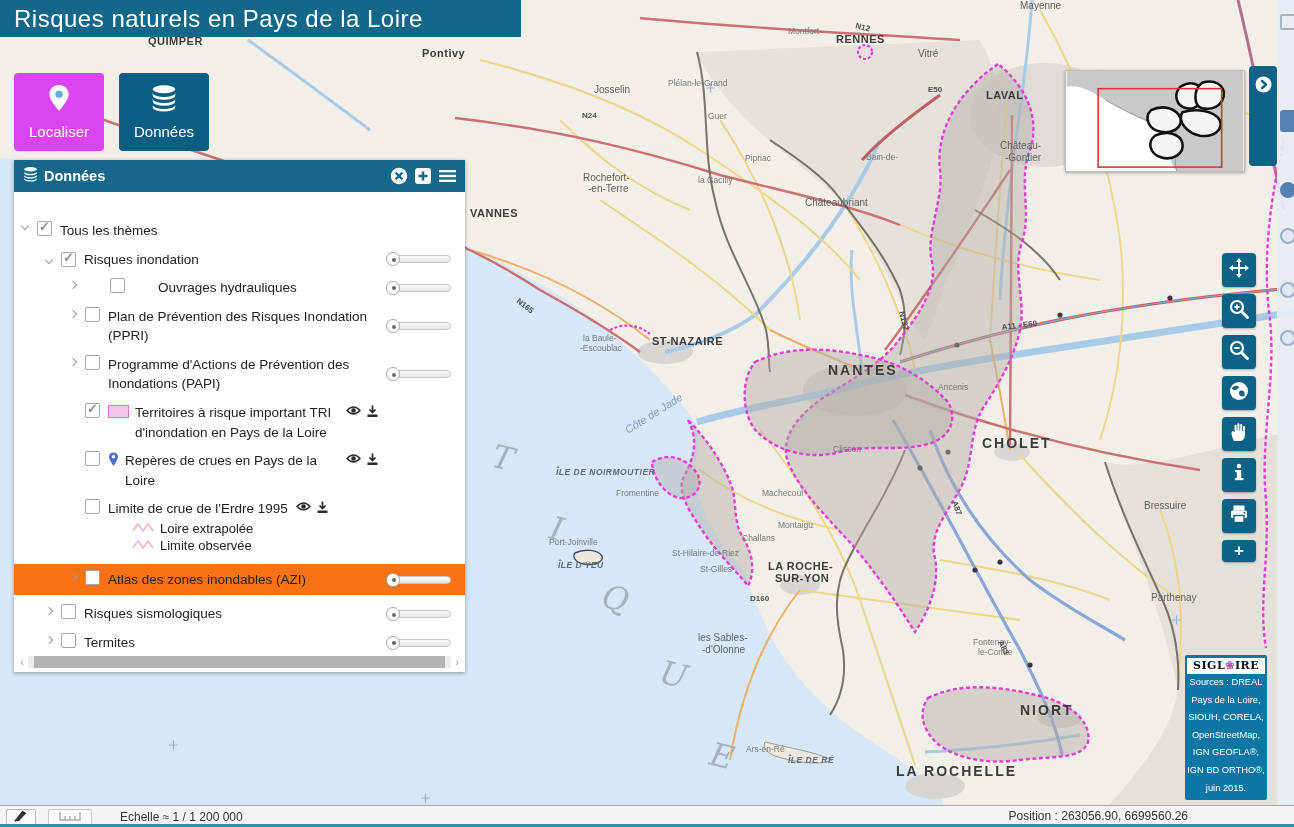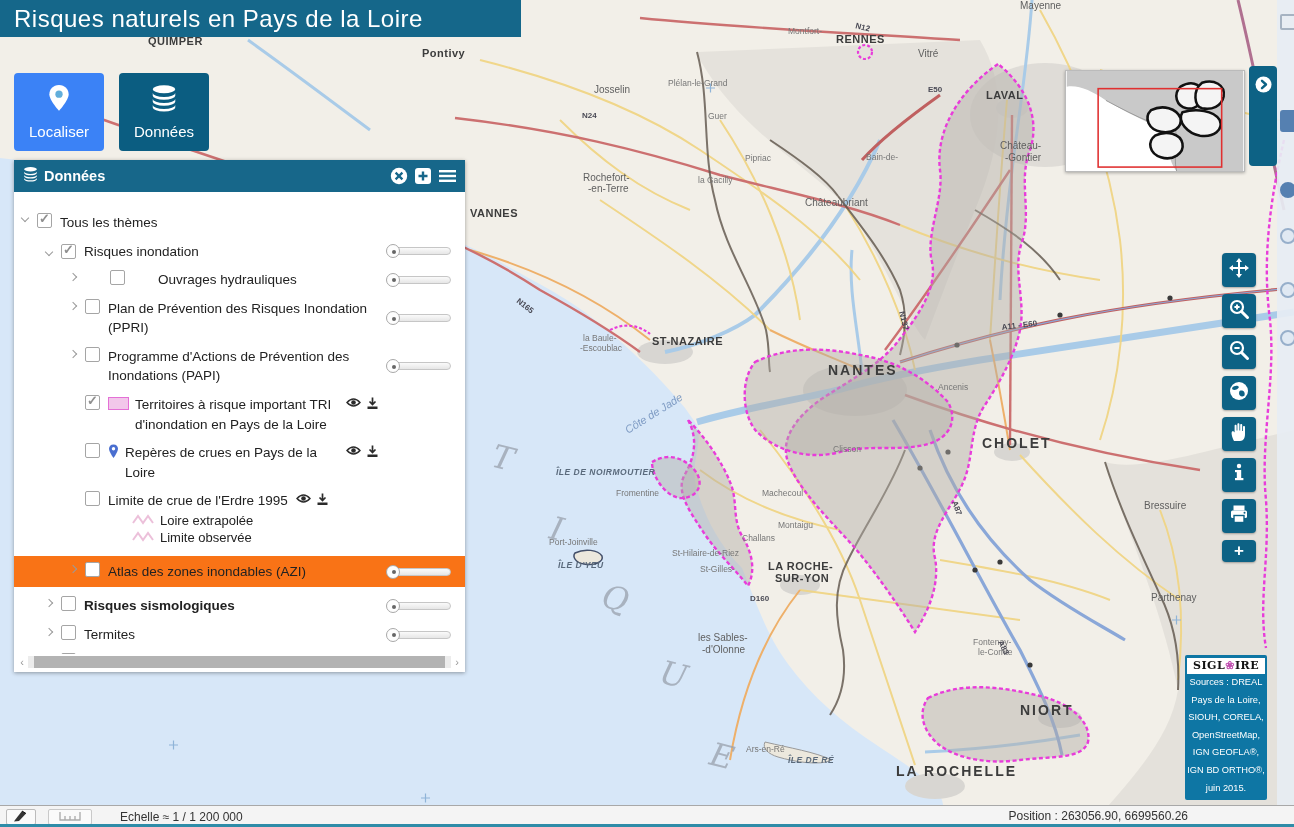--- a/index.html
+++ b/index.html
@@ -20,31 +20,31 @@
   .road{font-size:8px;font-weight:bold;fill:#4a4a55;}
 
   
   #titlebar{position:absolute;left:0;top:0;width:521px;height:37px;background:#15678a;
     color:#fff;font-size:24px;line-height:37px;padding-left:14px;letter-spacing:.5px;}
 
   
   .bigbtn{position:absolute;top:73px;width:90px;height:78px;border-radius:4px;color:#fff;
     display:flex;flex-direction:column;align-items:center;justify-content:center;gap:6px;
     font-size:15px;cursor:pointer;}
-  #btn-localiser{left:14px;background:#3b82f6;text-align:center;}
+  #btn-localiser{left:14px;background:#d946ef;text-align:center;}
   #btn-donnees{left:119px;background:#0b5d81;}
 
   
   #panel{position:absolute;left:14px;top:160px;width:451px;height:512px;background:#fff;
     box-shadow:0 1px 4px rgba(0,0,0,.35);}
   #panel-header{height:32px;background:#17678a;color:#fff;display:flex;align-items:center;
     padding:0 8px;font-size:14.5px;font-weight:bold;}
   #panel-header .ph-title{margin-left:5px;flex:1;}
   .ph-icon{margin-left:6px;cursor:pointer;display:flex;}
-  #tree{position:relative;height:462px;overflow:hidden;padding-top:12px;}
+  #tree{position:relative;height:462px;overflow:hidden;padding-top:20px;}
   .trow{position:relative;display:flex;align-items:flex-start;margin:9px 0;padding-right:86px;
     min-height:17px;font-size:13.5px;color:#222;}
   .trow.selected{background:#f97316;padding-top:6px;padding-bottom:6px;margin:4px 0;}
   .chev{display:inline-block;width:6px;height:6px;border-right:1.6px solid #9a9a9a;
     border-bottom:1.6px solid #9a9a9a;margin:4px 9px 0 0;flex:none;cursor:pointer;}
   .chev.right{transform:rotate(-45deg);}
   .chev.down{transform:rotate(45deg);margin-top:2px;}
   .cb{width:15px;height:15px;border:1.5px solid #a5a5a5;border-radius:2px;background:#fff;
     margin:0 8px 0 0;flex:none;position:relative;cursor:pointer;}
   .cb.checked::after{content:"✓";position:absolute;left:1px;top:-3px;font-size:13px;
@@ -485,21 +485,21 @@
         <div class="trow selected" style="padding-left: 56px;">
           <span class="chev right"></span>
           <span class="cb"></span>
           <div><span class="tlabel">Atlas des zones inondables (AZI)</span></div>
           <div class="sliderWrap">
             <div class="strack">
               <div class="sknob"></div>
             </div>
           </div>
         </div>
-        <div class="trow" style="padding-left: 32px; font-weight: bold;">
+        <div class="trow" style="padding-left: 32px;">
           <span class="chev right"></span>
           <span class="cb"></span>
           <div><span class="tlabel">Risques sismologiques</span></div>
           <div class="sliderWrap">
             <div class="strack">
               <div class="sknob"></div>
             </div>
           </div>
         </div>
         <div class="trow" style="padding-left: 32px;">

